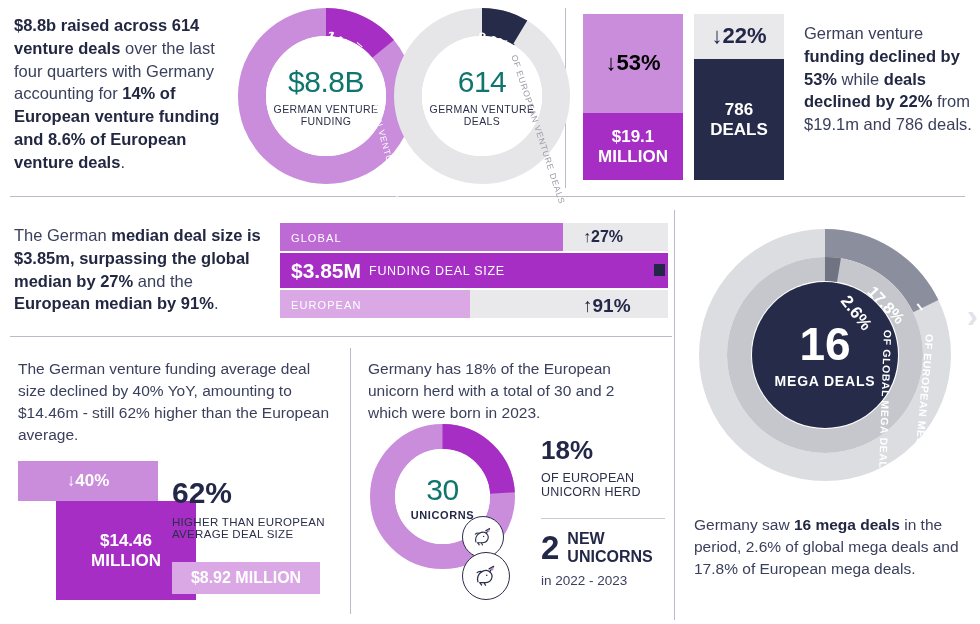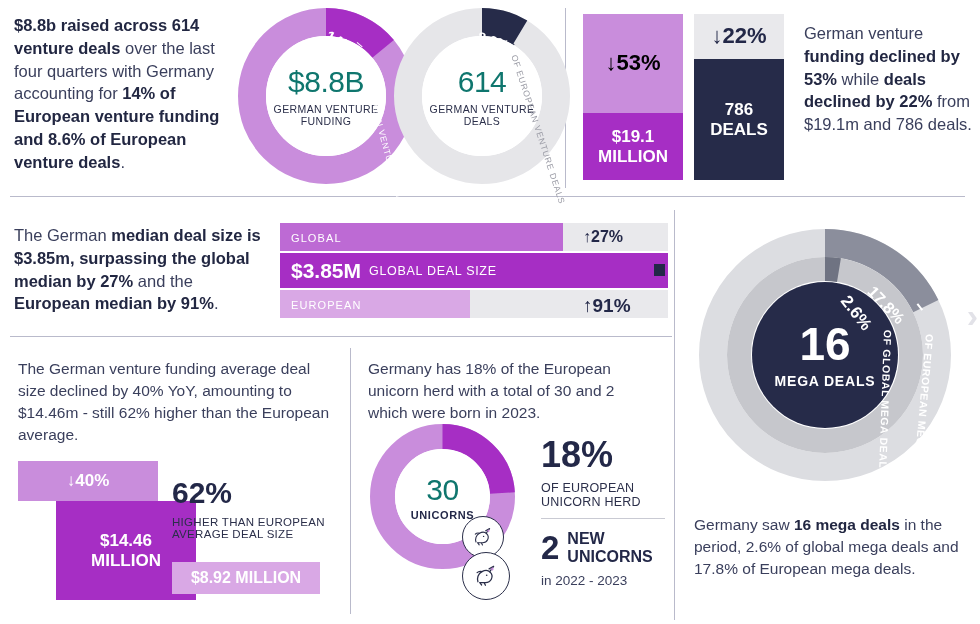--- a/index.html
+++ b/index.html
@@ -119,21 +119,21 @@
   <div class="abs para" style="left:14px; top:224px; width:255px;">The German <b>median deal size is $3.85m, surpassing the global median by 27%</b> and the <b>European median by 91%</b>.</div>
 
   <div class="track" style="left:280px; top:223px; width:388px; height:28px;">
     <div class="fill" id="fill-global" style="width: 73%; background: rgb(189, 106, 212);"></div>
   </div>
   <div class="trk-lbl" style="left:291px; top:232px;">GLOBAL</div>
   <div class="trk-pct" style="left:583px; top:228px; font-size:16px;">↑27%</div>
 
   <div style="position:absolute; left:280px; top:253px; width:388px; height:35px; background:#a62ec4; display:flex; align-items:center;">
     <span style="color:#fff; font-weight:700; font-size:21px; margin-left:11px;">$3.85M</span>
-    <span style="color:#fff; font-weight:400; font-size:12.5px; letter-spacing:0.7px; margin-left:8px;">GLOBAL DEAL SIZE</span>
+    <span style="color:#fff; font-weight:400; font-size:12.5px; letter-spacing:0.7px; margin-left:8px;">FUNDING DEAL SIZE</span>
   </div>
   <div style="position:absolute; left:654px; top:264px; width:11px; height:12px; background:#232848;"></div>
 
   <div class="track" style="left:280px; top:290px; width:388px; height:28px;">
     <div class="fill" id="fill-european" style="width: 49%; background: rgb(217, 168, 229);"></div>
   </div>
   <div class="trk-lbl" style="left:291px; top:299px;">EUROPEAN</div>
   <div class="trk-pct" style="left:583px; top:295px; font-size:19px;">↑91%</div>
 
   <div class="abs para-sm" style="left:18px; top:358px; width:312px;">The German venture funding average deal size declined by 40% YoY, amounting to $14.46m - still 62% higher than the European average.</div>
@@ -189,21 +189,21 @@
         <path d="M16.2 9.2 19.6 4.6l-3.9 2.2"></path>
         <path d="M9.6 9.2c-1.6-0.5-3.2-0.2-4.3 0.9"></path>
         <circle cx="13.6" cy="12.4" r="0.7" fill="#2b2f4a" stroke="none"></circle>
         <path d="M8 19.2l1.2 1.6M11.6 19.2l0.9 1.8"></path>
       </g>
       <path d="M18.4 5.2l0.6 1.1 1.1 0.6-1.1 0.6-0.6 1.1-0.6-1.1-1.1-0.6 1.1-0.6z" fill="#c98ddc"></path>
     </svg>
   </div>
 
   <div class="abs" style="left:541px; top:437px; width:124px;">
-    <div style="font-size:36px; font-weight:700; color:#232848; line-height:1;">18%</div>
+    <div style="font-size:26px; font-weight:700; color:#232848; line-height:1;">18%</div>
     <div style="font-size:12.5px; color:#2b2f4a; margin-top:8px; letter-spacing:0.2px;">OF EUROPEAN</div>
     <div style="font-size:12.5px; color:#2b2f4a; letter-spacing:0.2px;">UNICORN HERD</div>
   </div>
   <div class="hr" style="left:541px; top:518px; width:124px; background:#c9cad3;"></div>
 
   <div class="abs" style="left:541px; top:530px; width:130px;">
     <div style="display:flex; align-items:center;">
       <span style="font-size:33px; font-weight:700; color:#232848; line-height:1;">2</span>
       <span style="margin-left:8px; line-height:1.1;">
         <span style="display:block; font-size:16px; font-weight:700; color:#232848;">NEW</span>

